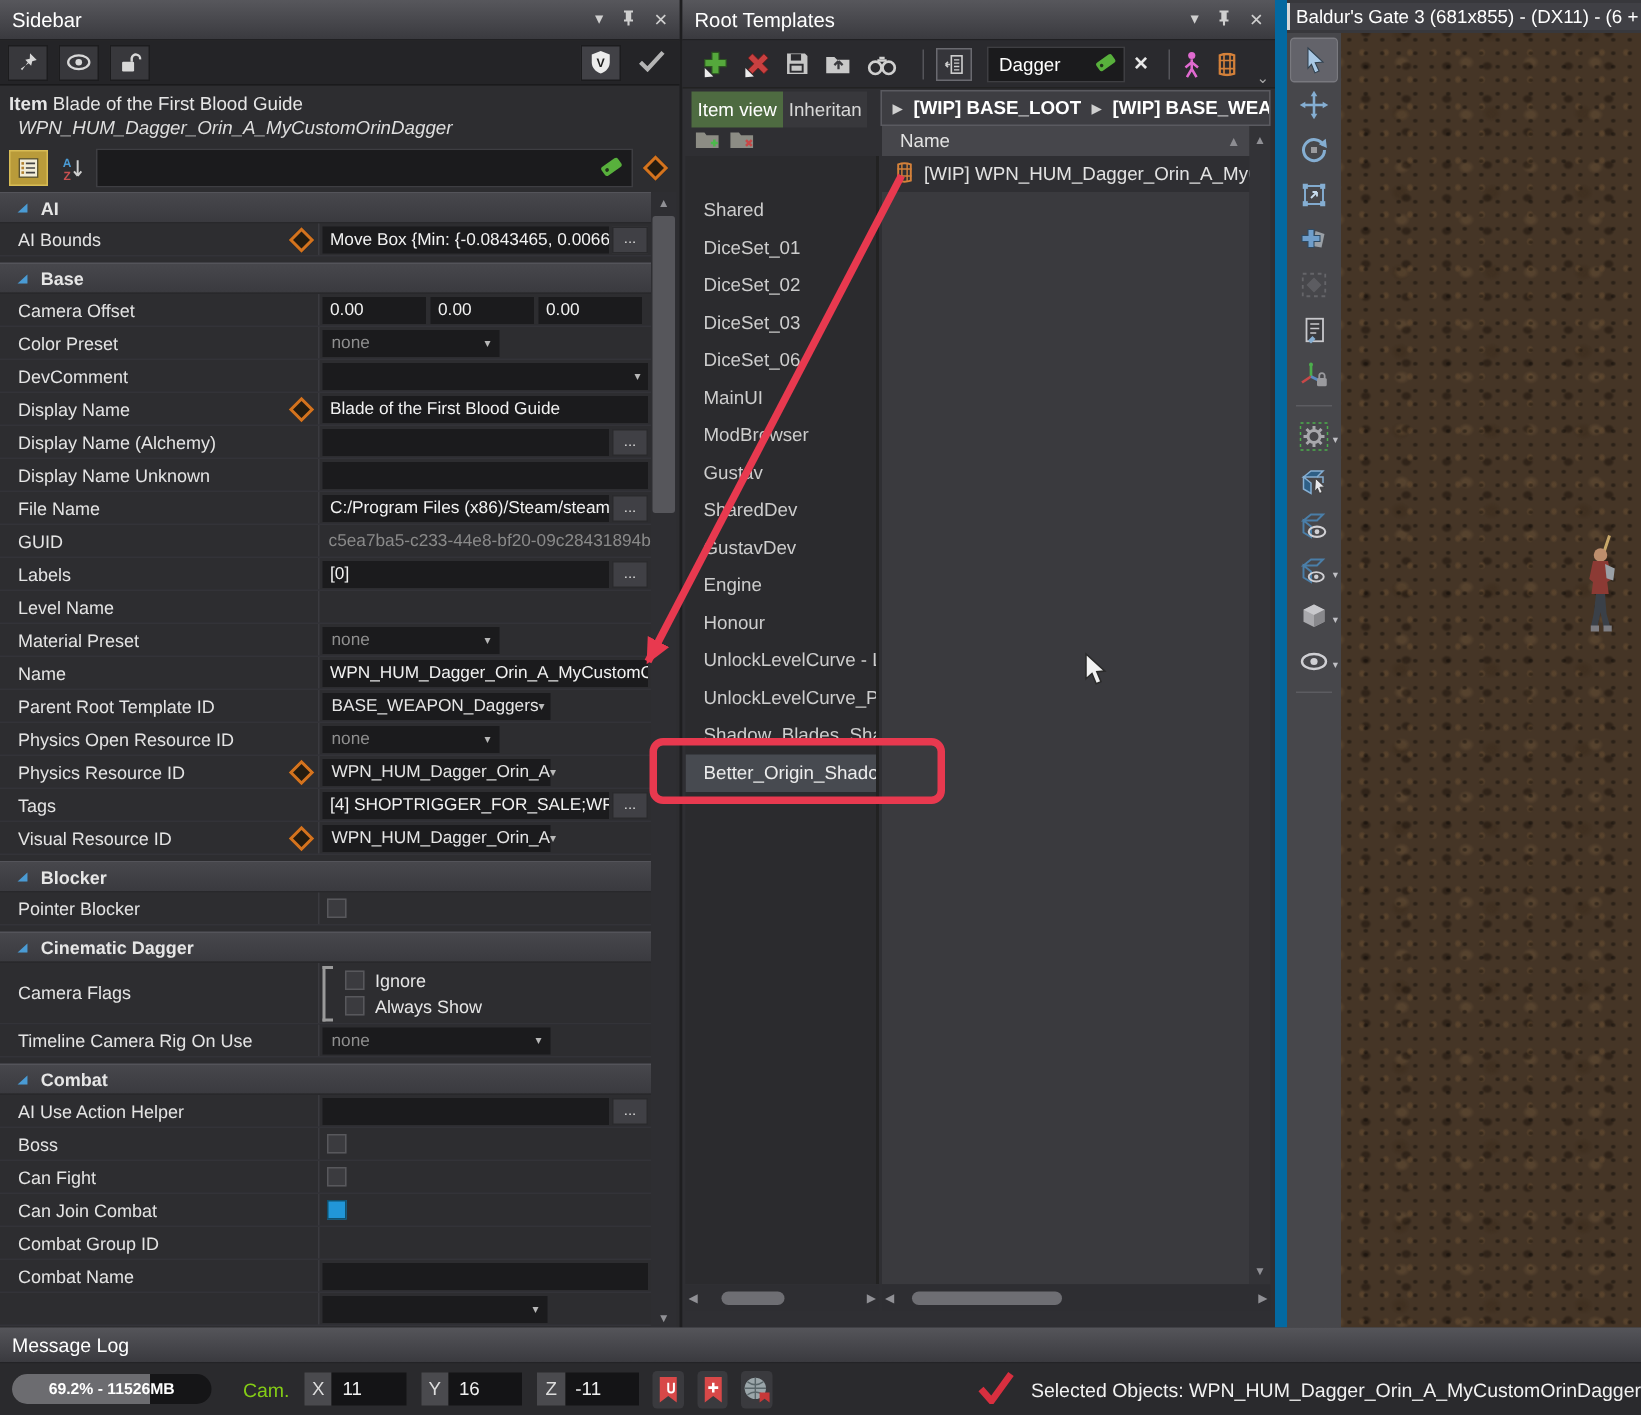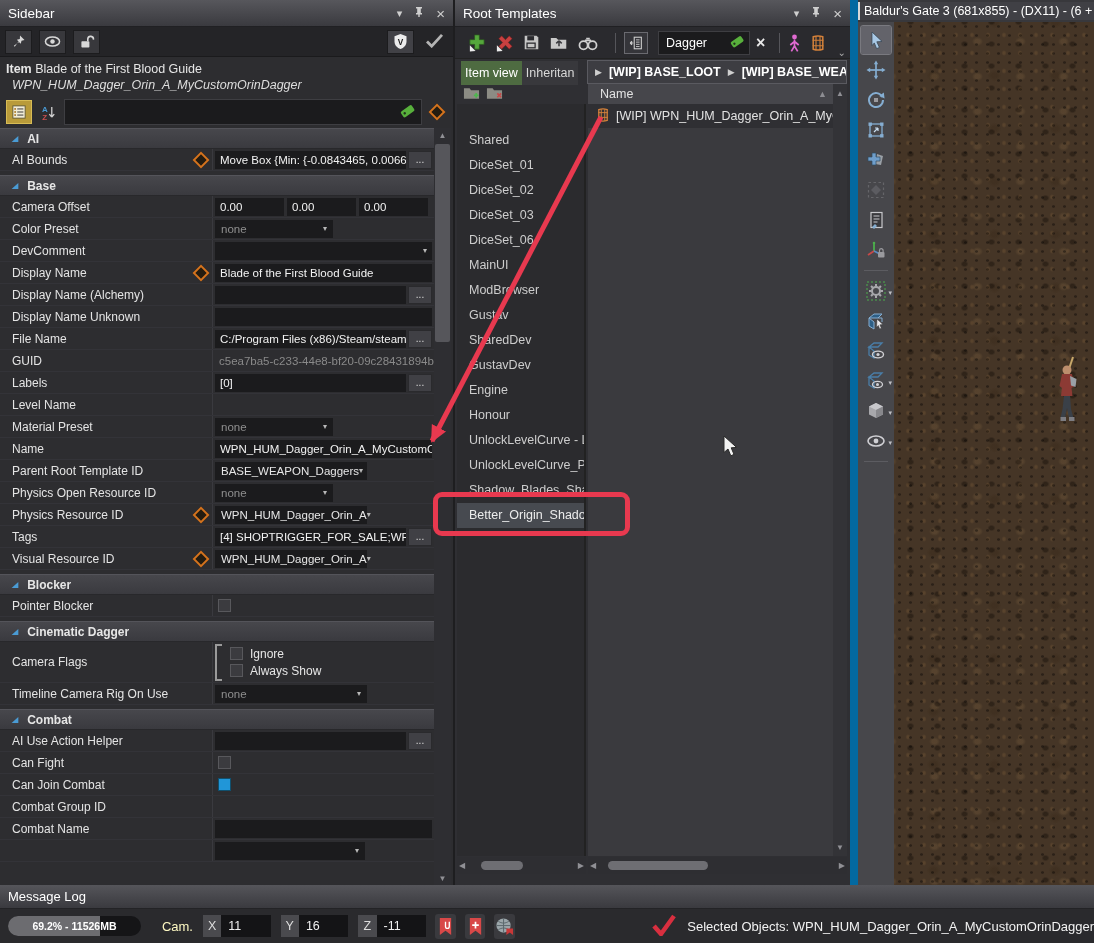--- a/index.html
+++ b/index.html
@@ -104,21 +104,21 @@
       radial-gradient(rgba(60,44,28,.5) 3px, transparent 7px);
     background-size:11px 9px,16px 18px,27px 22px,43px 35px,61px 53px;
     background-position:0 0,6px 4px,3px 11px,19px 2px,9px 27px}
   
   #msglog{left:0;top:885px;width:1094px;height:24px;background:linear-gradient(#55555a,#3a3a3f);
           display:flex;align-items:center;padding-left:8px;font-size:13px;color:#fff;box-sizing:border-box;border-bottom:1px solid #232326}
   #status{left:0;top:909px;width:1094px;height:34px;background:#2a2a2d;display:flex;align-items:center;box-sizing:border-box}
   .prog{position:relative;width:160px;height:20px;background:#151517;border-radius:10px;overflow:hidden;margin-left:8px}
   .prog .fill{position:absolute;left:0;top:0;bottom:0;background:#6c6c70}
   .prog .ptxt{position:absolute;inset:0;display:flex;align-items:center;justify-content:center;font-size:10.5px;font-weight:bold;color:#fff}
-  .camlbl{margin-left:21px;font-size:13px;color:#fef9c3}
+  .camlbl{margin-left:21px;font-size:13px;color:#84cc16}
   .axchip{margin-left:10px;width:22px;height:22px;background:#4a4a4e;display:flex;align-items:center;justify-content:center;font-size:12.5px;color:#ddd}
   .axval{width:58px;height:22px;background:#141416;color:#f0f0f0;font-size:12.5px;display:flex;align-items:center;padding-left:7px;box-sizing:border-box}
   .sbtn{width:25px;height:25px;background:#3a3a3e;border-radius:3px;display:flex;align-items:center;justify-content:center;margin-left:9px}
   .selobj{font-size:13px;color:#f2f2f2;margin-left:10px;white-space:nowrap}
   
   #overlay{left:0;top:0;width:1094px;height:943px;pointer-events:none;z-index:50}
   #red-rect{left:433px;top:492px;width:197px;height:44px;border:5px solid #e8394f;border-radius:9px;box-sizing:border-box;z-index:51}
 </style>
 </head>
 <body>
@@ -432,20 +432,28 @@
         <span class="sec-tri">◢</span>
         <span>Combat</span>
       </div>
       <div class="prow">
         <div class="plabel">
           <span>AI Use Action Helper</span>
         </div>
         <div class="pval">
           <div class="field full"></div>
           <span class="btn-ell">...</span>
+        </div>
+      </div>
+      <div class="prow">
+        <div class="plabel">
+          <span>Boss</span>
+        </div>
+        <div class="pval">
+          <span class="cb"></span>
         </div>
       </div>
       <div class="prow">
         <div class="plabel">
           <span>Can Fight</span>
         </div>
         <div class="pval">
           <span class="cb"></span>
         </div>
       </div>

